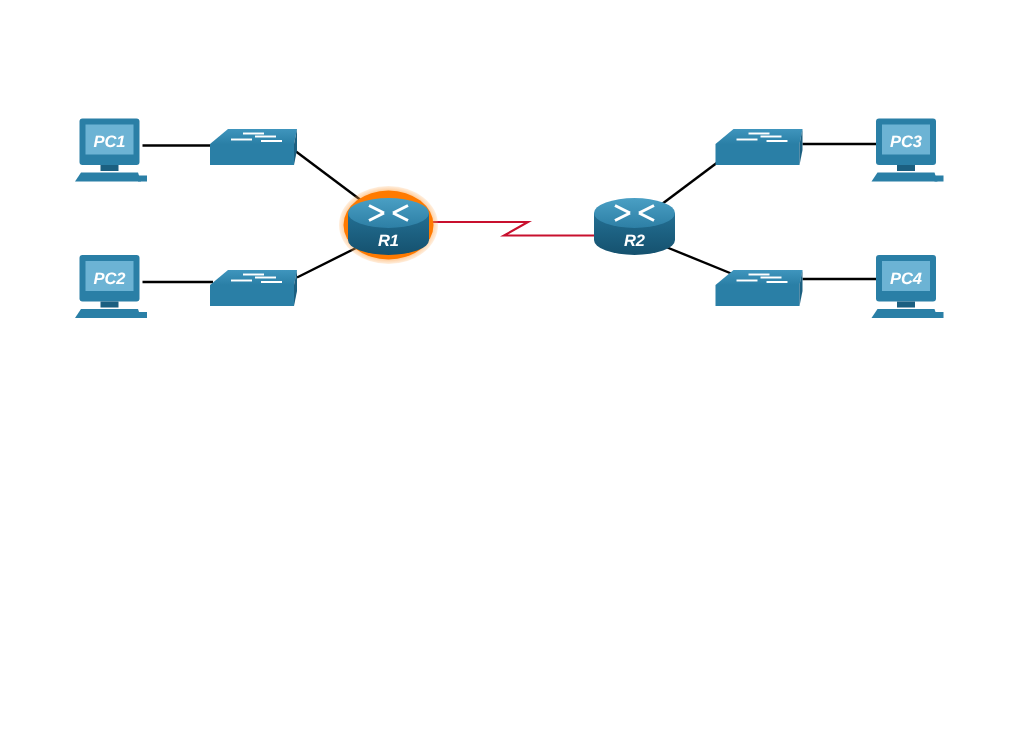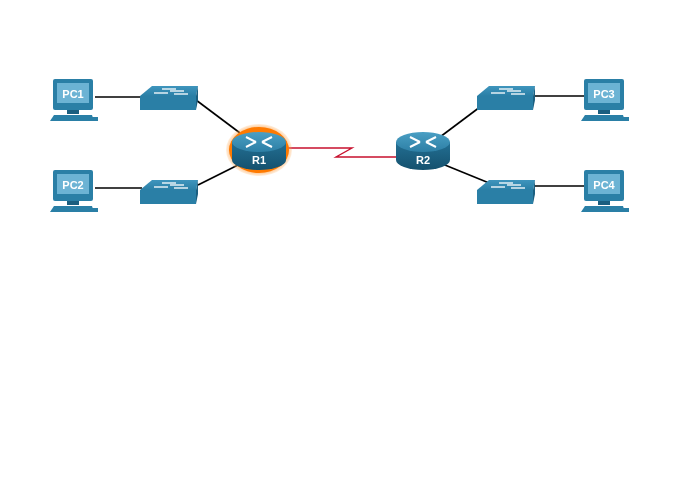--- a/index.html
+++ b/index.html
@@ -1,17 +1,17 @@
 <!DOCTYPE html>
 <html><head>
   <meta charset="utf-8">
   <style>
     html, body { margin: 0; padding: 0; background: #ffffff; }
     body { width: 680px; height: 490px; overflow: hidden; font-family: "Liberation Sans", sans-serif; }
-    #stage { position: relative; width: 680px; height: 490px; }
+    #stage { position: relative; width: 680px; height: 490px; font-style: italic; }
     svg { position: absolute; left: 0; top: 0; }
     .lbl { font-family: "Liberation Sans", sans-serif; font-weight: bold; fill: #ffffff; }
   </style>
 </head>
 <body>
 
 <div id="stage">
   <svg id="topo" width="680" height="490" viewBox="0 0 680 490">
     <defs>
       <radialGradient id="glow" cx="50%" cy="50%" r="50%">

